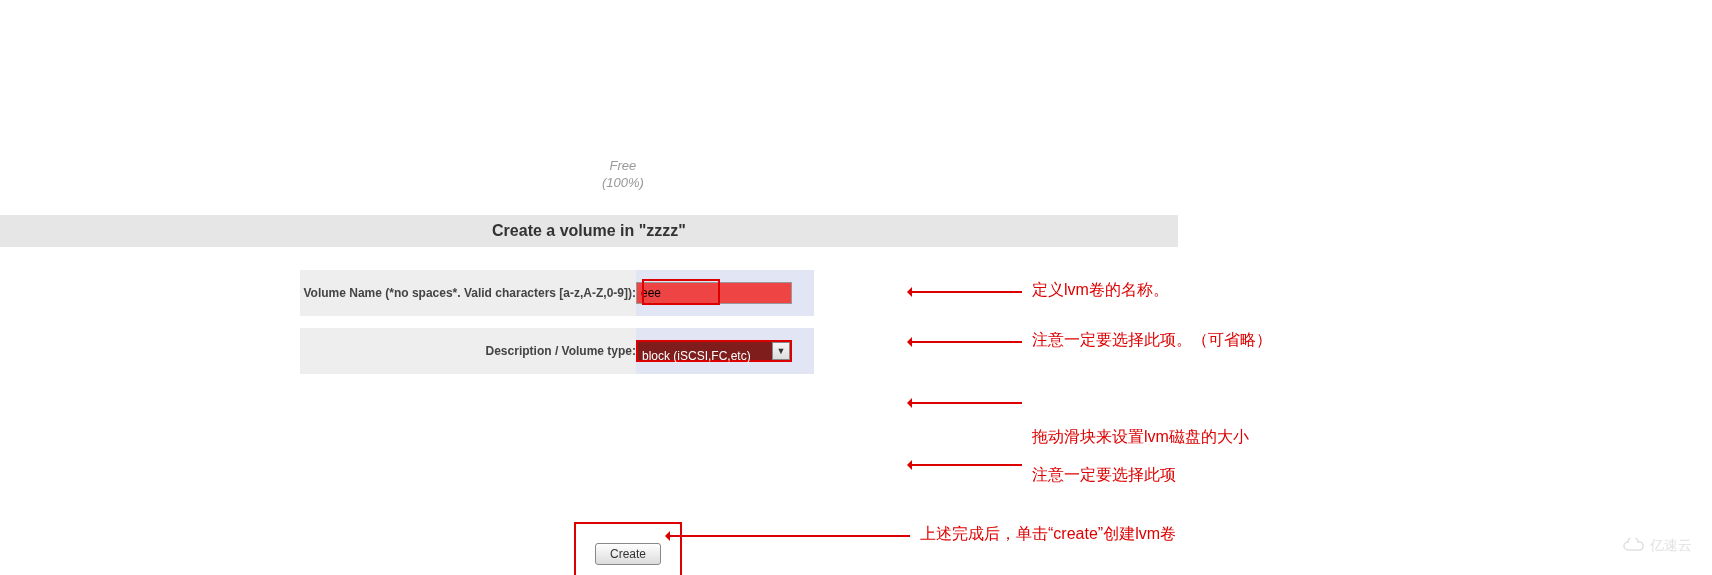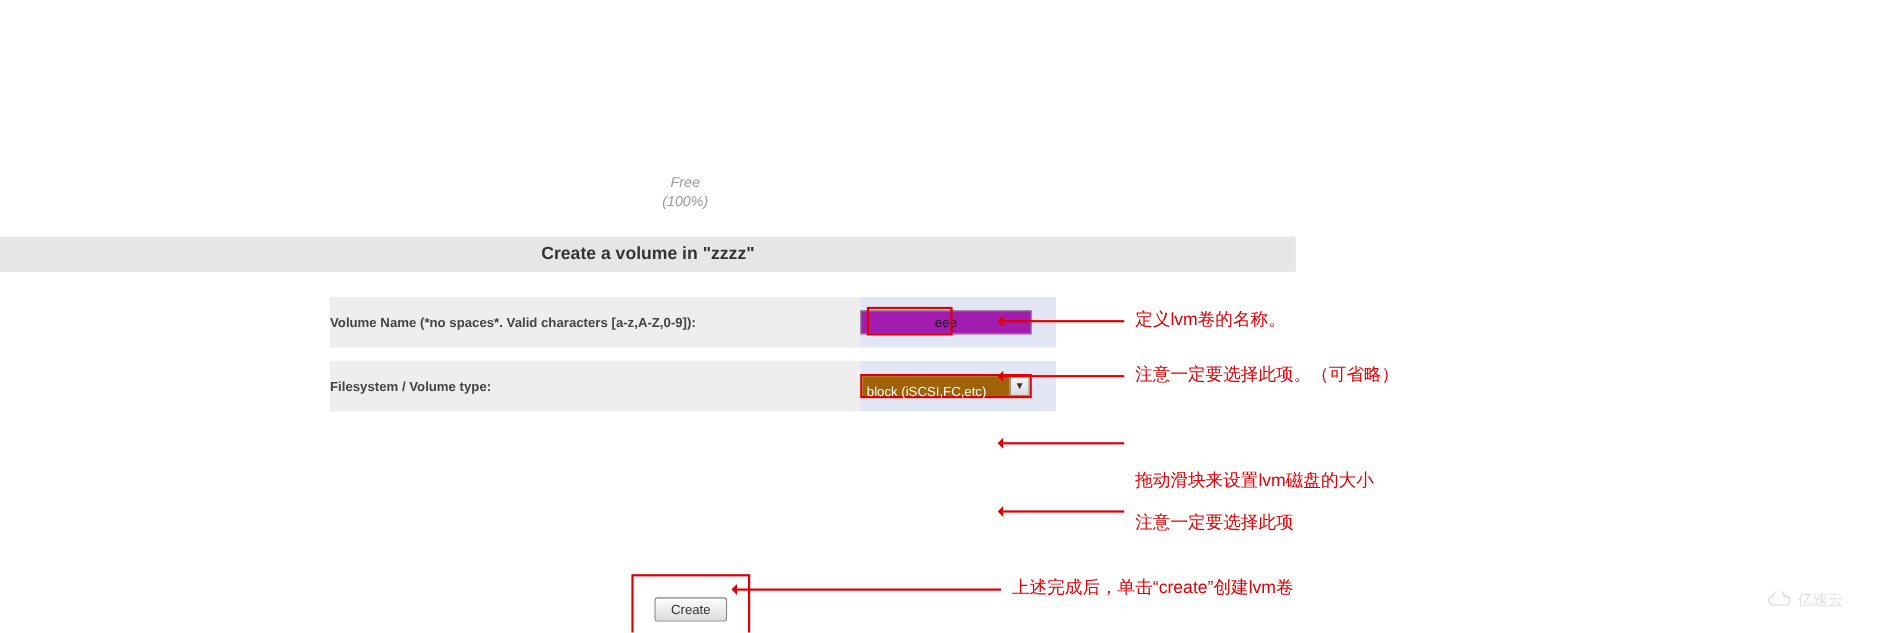--- a/index.html
+++ b/index.html
@@ -42,42 +42,42 @@
       left: 300px;
       top: 270px;
       border-collapse: collapse;
     }
     .form-table td {
       padding: 0;
       vertical-align: middle;
     }
     .label-cell {
       background: #eeeeee;
-      width: 482px;
+      width: 336px;
       height: 46px;
+      text-align: right;
       padding-right: 12px;
       font-weight: bold;
       color: #444;
       font-size: 12px;
     }
     .input-cell {
       background: #e2e6f4;
       width: 178px;
       height: 46px;
       padding: 4px 8px;
       position: relative;
     }
     .text-input {
       width: 156px;
       height: 22px;
       border: 1px solid #999;
       padding: 2px 4px;
       font-size: 12px;
-      background: #a21caf;
-      text-align: center;
+      background: #ef4444;
     }
     .red-box-partial {
       position: absolute;
       border: 2px solid #d00;
       pointer-events: none;
     }
     .num-input {
       width: 156px;
       height: 22px;
       border: 1px solid #999;
@@ -104,21 +104,21 @@
     .select-wrap {
       width: 156px;
       height: 22px;
       border: 2px solid #d00;
       display: flex;
       align-items: center;
       background: #fff;
     }
     .select-text {
       flex: 1;
-      background: #a16207;
+      background: #7f1d1d;
       color: #fff;
       padding: 6px 4px;
       font-size: 12px;
       height: 18px;
       line-height: 16px;
     }
     .select-arrow {
       width: 18px;
       height: 18px;
       background: linear-gradient(#f5f5f5,#ddd);
@@ -162,21 +162,21 @@
       position: absolute;
       left: 0;
       top: -4px;
       border: 5px solid transparent;
       border-right-color: #d00;
       margin-left: -10px;
     }
     .row-gap { height: 4px; }
     .watermark {
       position: absolute;
-      right: 36px;
+      right: 20px;
       bottom: 20px;
       color: #ccc;
       font-size: 14px;
       opacity: 0.6;
       display: flex;
       align-items: center;
       gap: 4px;
     }
     .watermark-icon {
       width: 24px;
@@ -210,21 +210,21 @@
       </tr>
   <tr class="row-gap">
         <td></td>
         <td></td>
       </tr>
   <tr class="row-gap">
         <td></td>
         <td></td>
       </tr>
   <tr>
-    <td class="label-cell">Filesystem / Volume type:</td>
+    <td class="label-cell">Description / Volume type:</td>
     <td class="input-cell">
       <div class="select-wrap">
         <span class="select-text">block (iSCSI,FC,etc)</span>
         <span class="select-arrow">▼</span>
       </div>
     </td>
   </tr>
 </tbody>
   </table>
 

